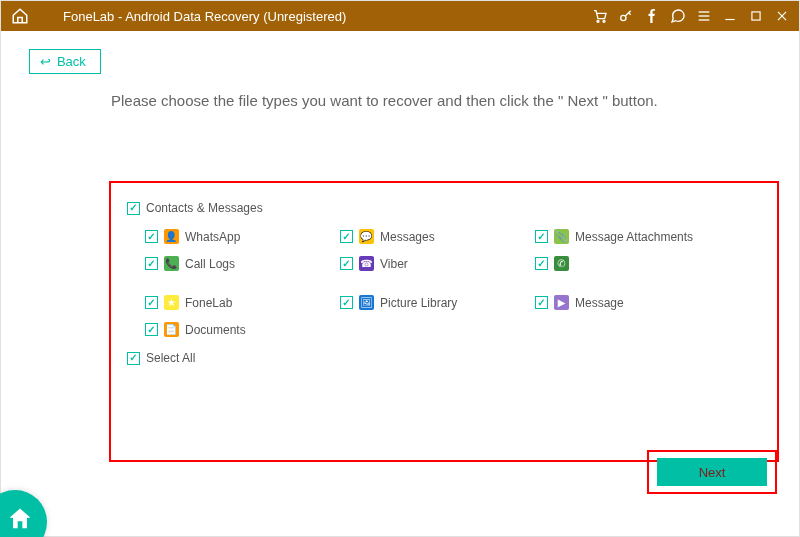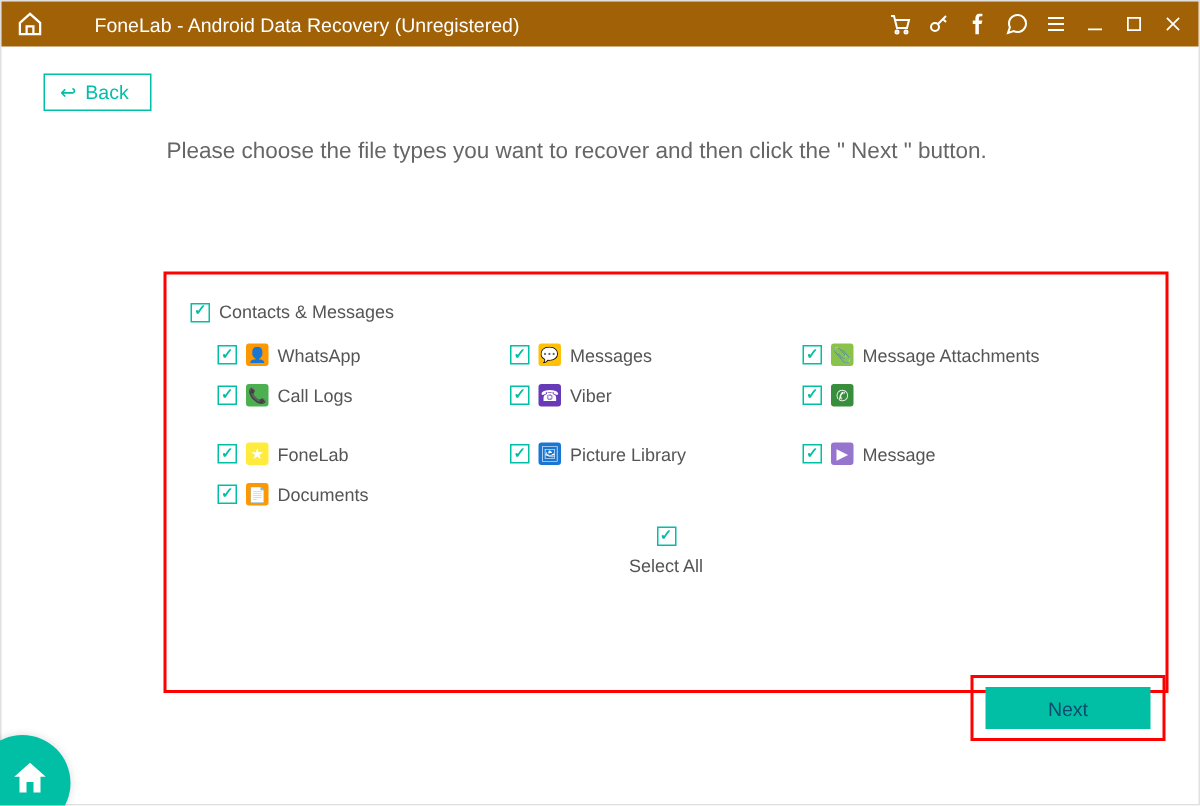--- a/index.html
+++ b/index.html
@@ -145,33 +145,32 @@
 
   .section-gap { height: 12px; }
 
   .select-all {
     display: flex;
     align-items: center;
     gap: 6px;
     font-size: 12px;
     color: #555;
     margin-top: 14px;
-    flex-direction: column;
   }
 
   .next-box {
     position: absolute;
     right: 22px;
     bottom: 42px;
     border: 2px solid #ff0000;
     padding: 6px 8px;
   }
   .next-btn {
     background: #00bfa5;
-    color: #0c4a6e;
+    color: #7f1d1d;
     border: none;
     width: 110px;
     height: 28px;
     font-size: 13px;
     cursor: pointer;
   }
 
   .home-fab {
     position: absolute;
     left: -18px;

